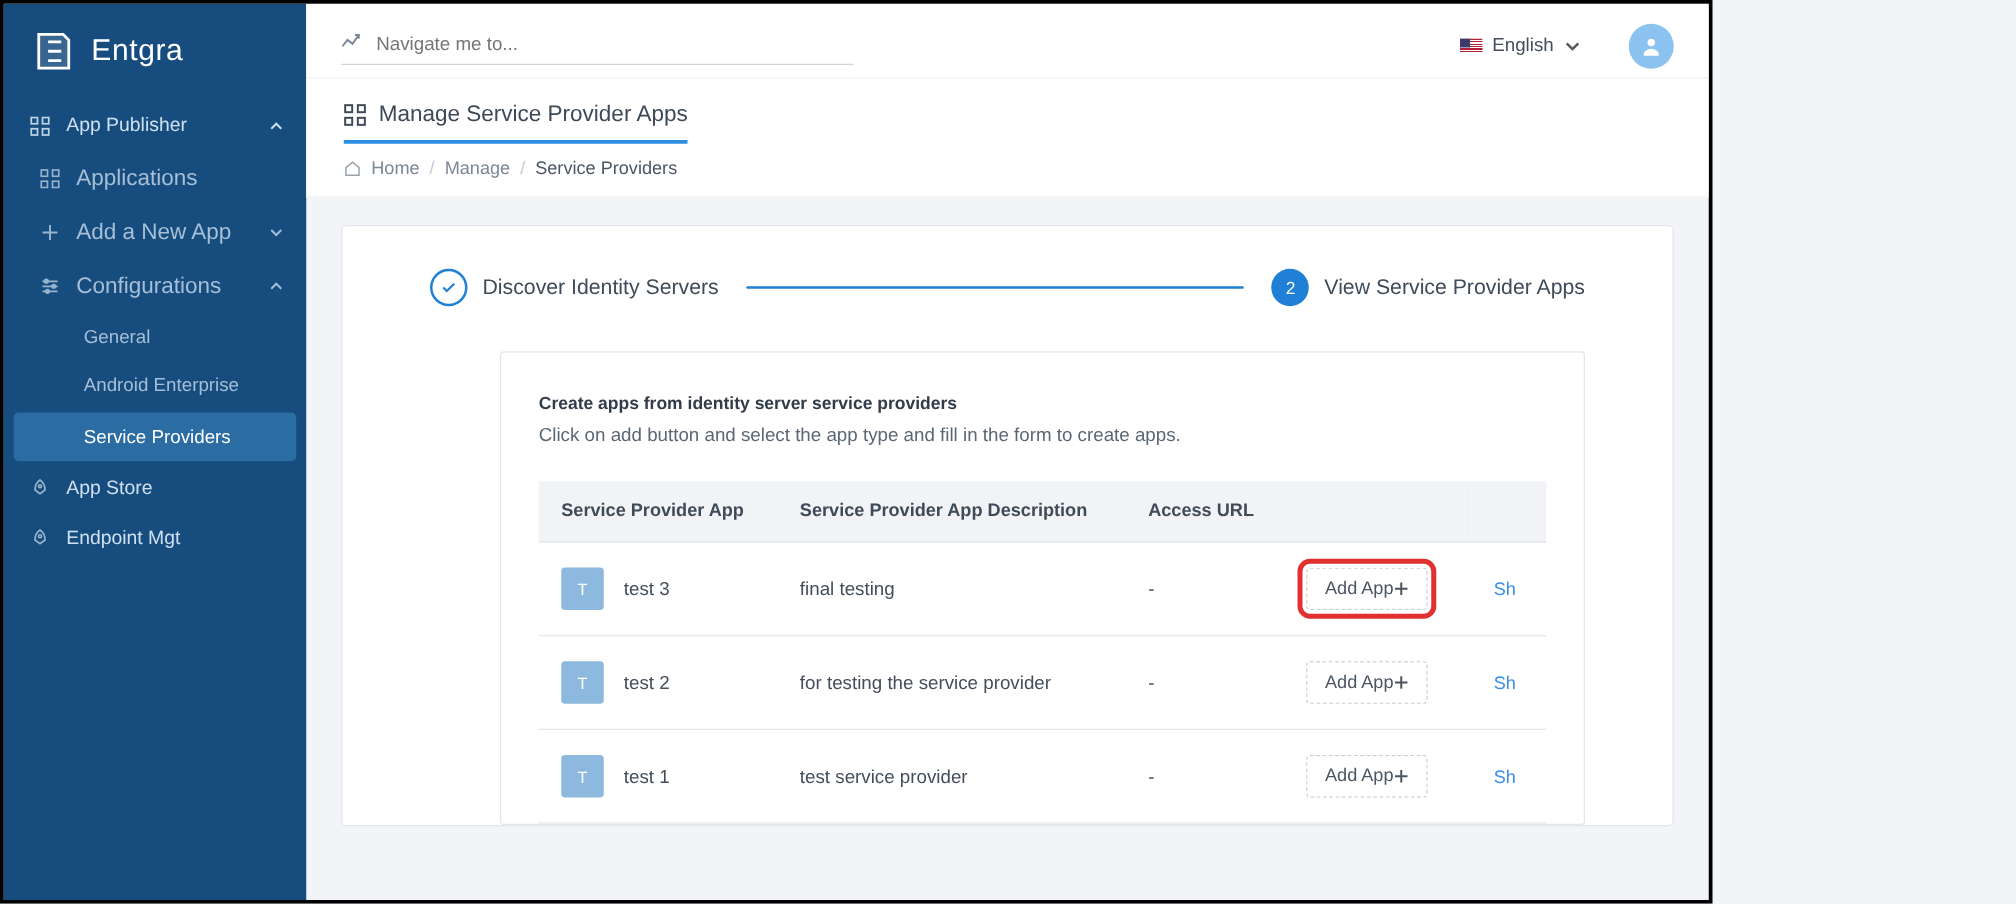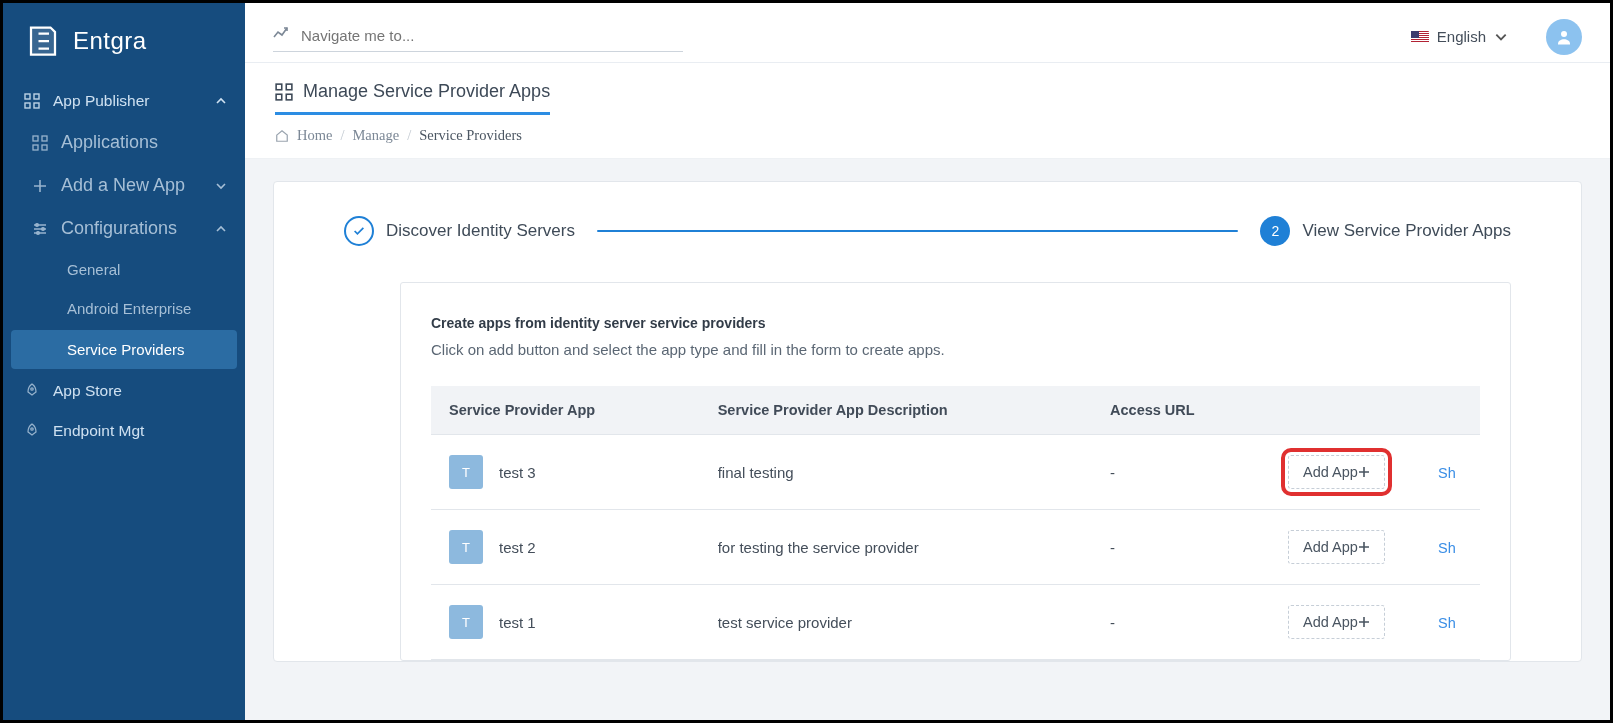--- a/index.html
+++ b/index.html
@@ -18,21 +18,21 @@
   }
   *{box-sizing:border-box;}
   body{
     margin:0;
     font-family:"Segoe UI",Arial,sans-serif;
     background:var(--bg);
     color:var(--text);
     font-size:15px;
   }
   .app{
-    width:1613px;
+    width:1370px;
     height:723px;
     border:3px solid #000;
     position:relative;
     overflow:hidden;
     display:flex;
     background:var(--bg);
   }
   
   .sidebar{
     width:242px;
@@ -132,21 +132,21 @@
     padding:18px 30px 14px 30px;
     border-bottom:1px solid #eef1f4;
   }
   .page-title-row{
     display:flex;align-items:center;gap:10px;color:#3d4957;font-size:18px;font-weight:500;
     border-bottom:3px solid var(--accent);
     width:fit-content;
     padding-bottom:10px;
   }
   .breadcrumb{
-    display:flex;align-items:center;gap:8px;color:var(--muted);font-size:14.5px;margin-top:12px;font-family:Liberation Serif, serif;
+    display:flex;align-items:center;gap:8px;color:var(--muted);font-size:14.5px;margin-top:12px;
   }
   .breadcrumb .sep{color:#c2c9d1;}
   .breadcrumb .current{color:#4b5662;font-weight:500;}
   .breadcrumb a{color:var(--muted);text-decoration:none;}
 
   
   .content{
     padding:22px 28px;
     flex:1;
     overflow:auto;

